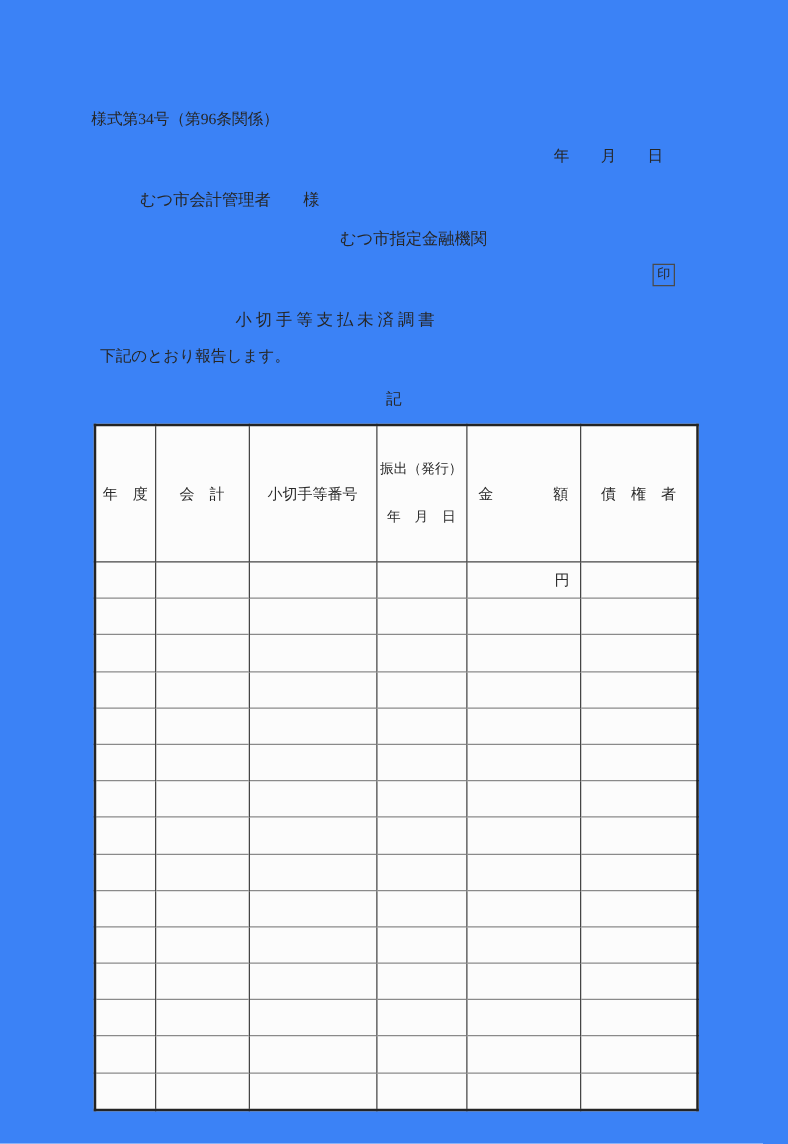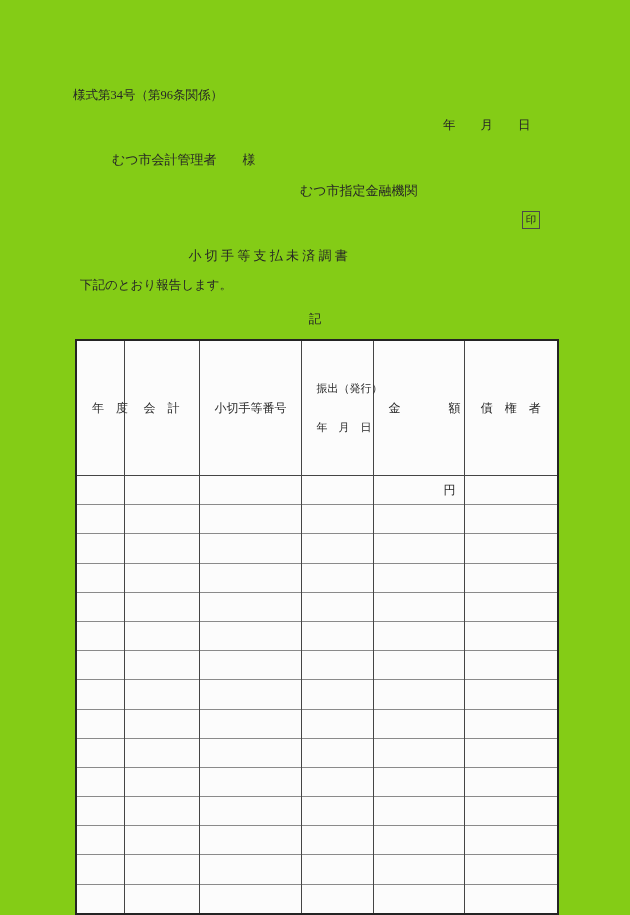--- a/index.html
+++ b/index.html
@@ -4,31 +4,31 @@
 <style>
   html, body {
     margin: 0;
     padding: 0;
     background: #fbfbfb;
   }
   .page {
     position: relative;
     width: 630px;
     height: 915px;
-    background: #84cc16;
+    background: #3b82f6;
     font-family: "Liberation Serif", "DejaVu Serif", serif;
     color: #262626;
     overflow: hidden;
   }
   .abs { position: absolute; white-space: pre; }
 
   .form-number   { left: 73px;  top: 87px;  font-size: 12.5px; }
   .date-line     { left: 443px; top: 117px; font-size: 12.5px; }
   .recipient     { left: 88px;  top: 151px; font-size: 13px; margin-left: 24px; }
-  .sender        { left: 300px; top: 182px; font-size: 13px; }
+  .sender        { left: 272px; top: 182px; font-size: 13px; }
 
   .seal-box {
     left: 522px; top: 211px;
     width: 16px; height: 16px;
     border: 1px solid #4a4a4a;
     font-size: 10.5px;
     line-height: 16px;
     text-align: center;
     white-space: normal;
   }
@@ -51,21 +51,21 @@
     border: 2px solid #242424;
     background: #fcfcfc;
   }
   table.report th {
     border: 1px solid #454545;
     font-weight: normal;
     font-size: 12px;
     height: 30px;
     text-align: center;
     vertical-align: middle;
-    padding: 15px;
+    padding: 2px;
     white-space: pre;
     color: #2a2a2a;
   }
   table.report th.col-issue { font-size: 11px; line-height: 13px; }
   table.report td {
     border-left: 1px solid #454545;
     border-right: 1px solid #454545;
     border-top: 1px solid #8a8a8a;
     height: 28.2px;
     padding: 0;

